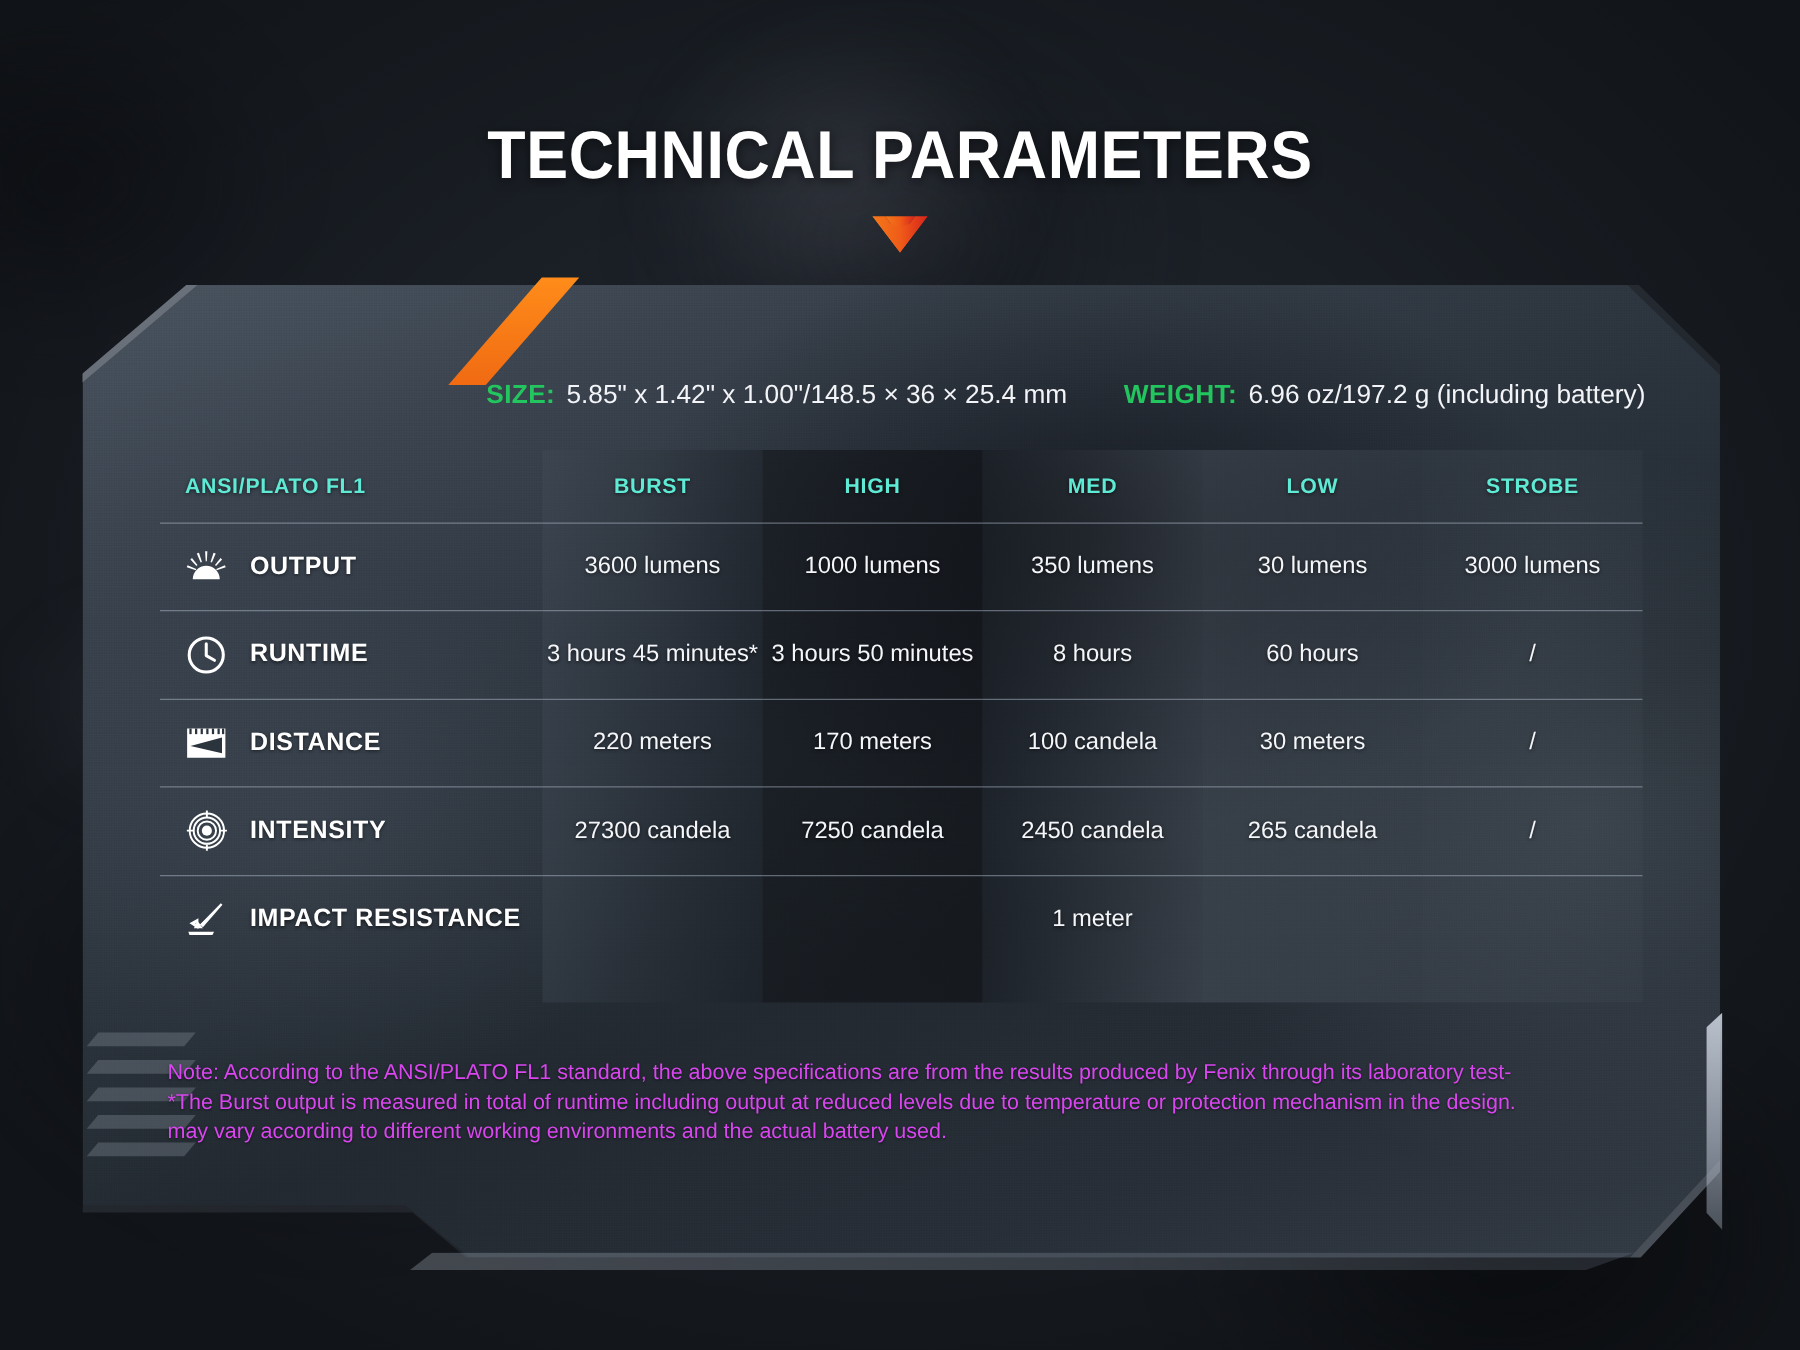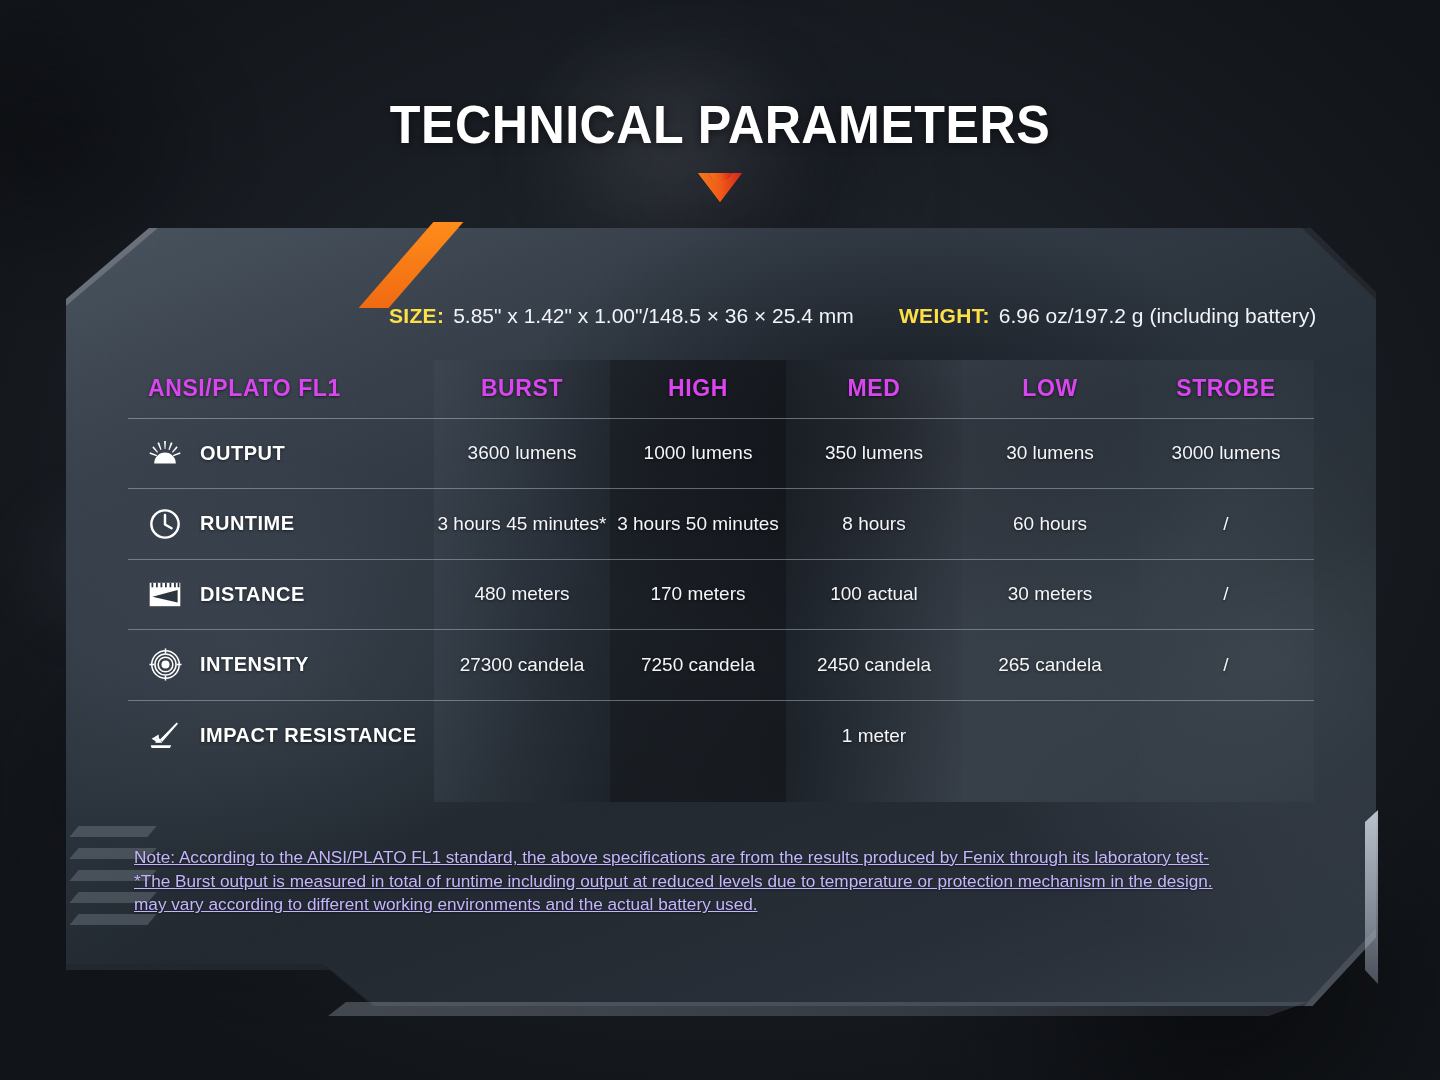--- a/index.html
+++ b/index.html
@@ -126,33 +126,33 @@
     clip-path:polygon(18px 0,100% 0,96% 100%,0 100%);
     z-index:5;
   }
 
   
   #spec-line {
     position:absolute; left:0; top:76px; width:100%;
     display:flex; align-items:baseline; z-index:7;
     font-size:21px; color:#f2f4f7;
   }
-  #spec-line .lbl { color:#fde047; font-weight:bold; letter-spacing:.3px; }
+  #spec-line .lbl { color:#22c55e; font-weight:bold; letter-spacing:.3px; }
   #spec-size { position:absolute; left:323px; display:flex; gap:9px; align-items:baseline; white-space:nowrap; }
   #spec-weight { position:absolute; left:833px; display:flex; gap:9px; align-items:flex-end; white-space:nowrap; }
 
   
   #table-wrap { position:absolute; left:62px; top:132px; width:1186px; z-index:7; }
   table { width:1186px; border-collapse:collapse; table-layout:fixed; }
   col.c0 { width:306px; }
   col.cx { width:176px; }
 
   thead th {
     height:58px; vertical-align:middle;
-    color:#d946ef; font-size:23px; font-weight:bold; letter-spacing:.6px;
+    color:#5eead4; font-size:17px; font-weight:bold; letter-spacing:.6px;
     text-align:center;
     text-shadow:0 1px 3px rgba(0,0,0,.6);
   }
   thead th.first { text-align:left; padding-left:20px; }
   thead tr { border-bottom:1.5px solid rgba(178,190,206,.50); }
 
   tbody td {
     height:70.5px; vertical-align:middle; text-align:center;
     color:#f4f6f9; font-size:19px;
     text-shadow:0 1px 3px rgba(0,0,0,.55);
@@ -169,23 +169,22 @@
   #col-bands span { position:absolute; top:0; bottom:0; }
   .band-burst  { left:306px; width:176px; background:linear-gradient(90deg, rgba(70,80,92,.30), rgba(24,28,34,.42)); }
   .band-high   { left:482px; width:176px; background:linear-gradient(90deg, rgba(16,18,22,.55), rgba(14,16,20,.62)); }
   .band-med    { left:658px; width:176px; background:linear-gradient(90deg, rgba(22,26,32,.48), rgba(150,160,176,.16)); }
   .band-low    { left:834px; width:176px; background:linear-gradient(90deg, rgba(160,172,188,.16), rgba(120,132,148,.10)); }
   .band-strobe { left:1010px; width:176px; background:linear-gradient(90deg, rgba(130,142,158,.10), rgba(110,122,138,.06)); }
 
   
   #note {
     position:absolute; left:68px; top:618px; width:1190px; z-index:7;
-    color:#c4b5fd; font-size:17.2px; line-height:1.38;
+    color:#d946ef; font-size:17.2px; line-height:1.38;
     text-shadow:0 1px 2px rgba(0,0,0,.5);
-    text-decoration:underline;
   }
   #note p { margin:0; }
 </style>
 </head>
 <body>
 
 <div id="bg">
   <div class="layer l1"></div>
   <div class="layer l2"></div>
   <div class="layer l3"></div>
@@ -325,23 +324,23 @@
                     <rect x="25" y="3" width="2" height="5"></rect>
                     <rect x="30" y="3" width="2" height="5"></rect>
                     <rect x="34" y="3" width="2" height="5"></rect>
                   </g>
                   <path d="M34 11 L34 25 L6 18.5 Z" fill="#2b333d"></path>
                 </svg>
               </span>
               <span class="tx">DISTANCE</span>
             </span>
           </td>
-          <td>480 meters</td>
+          <td>220 meters</td>
           <td>170 meters</td>
-          <td>100 actual</td>
+          <td>100 candela</td>
           <td>30 meters</td>
           <td>/</td>
         </tr>
 
         <tr>
           <td class="rowlabel">
             <span class="rl-inner">
               <span class="ic">
                 <svg viewBox="0 0 36 36" width="33" height="33">
                   <g fill="none" stroke="#ffffff" stroke-width="1.7">

